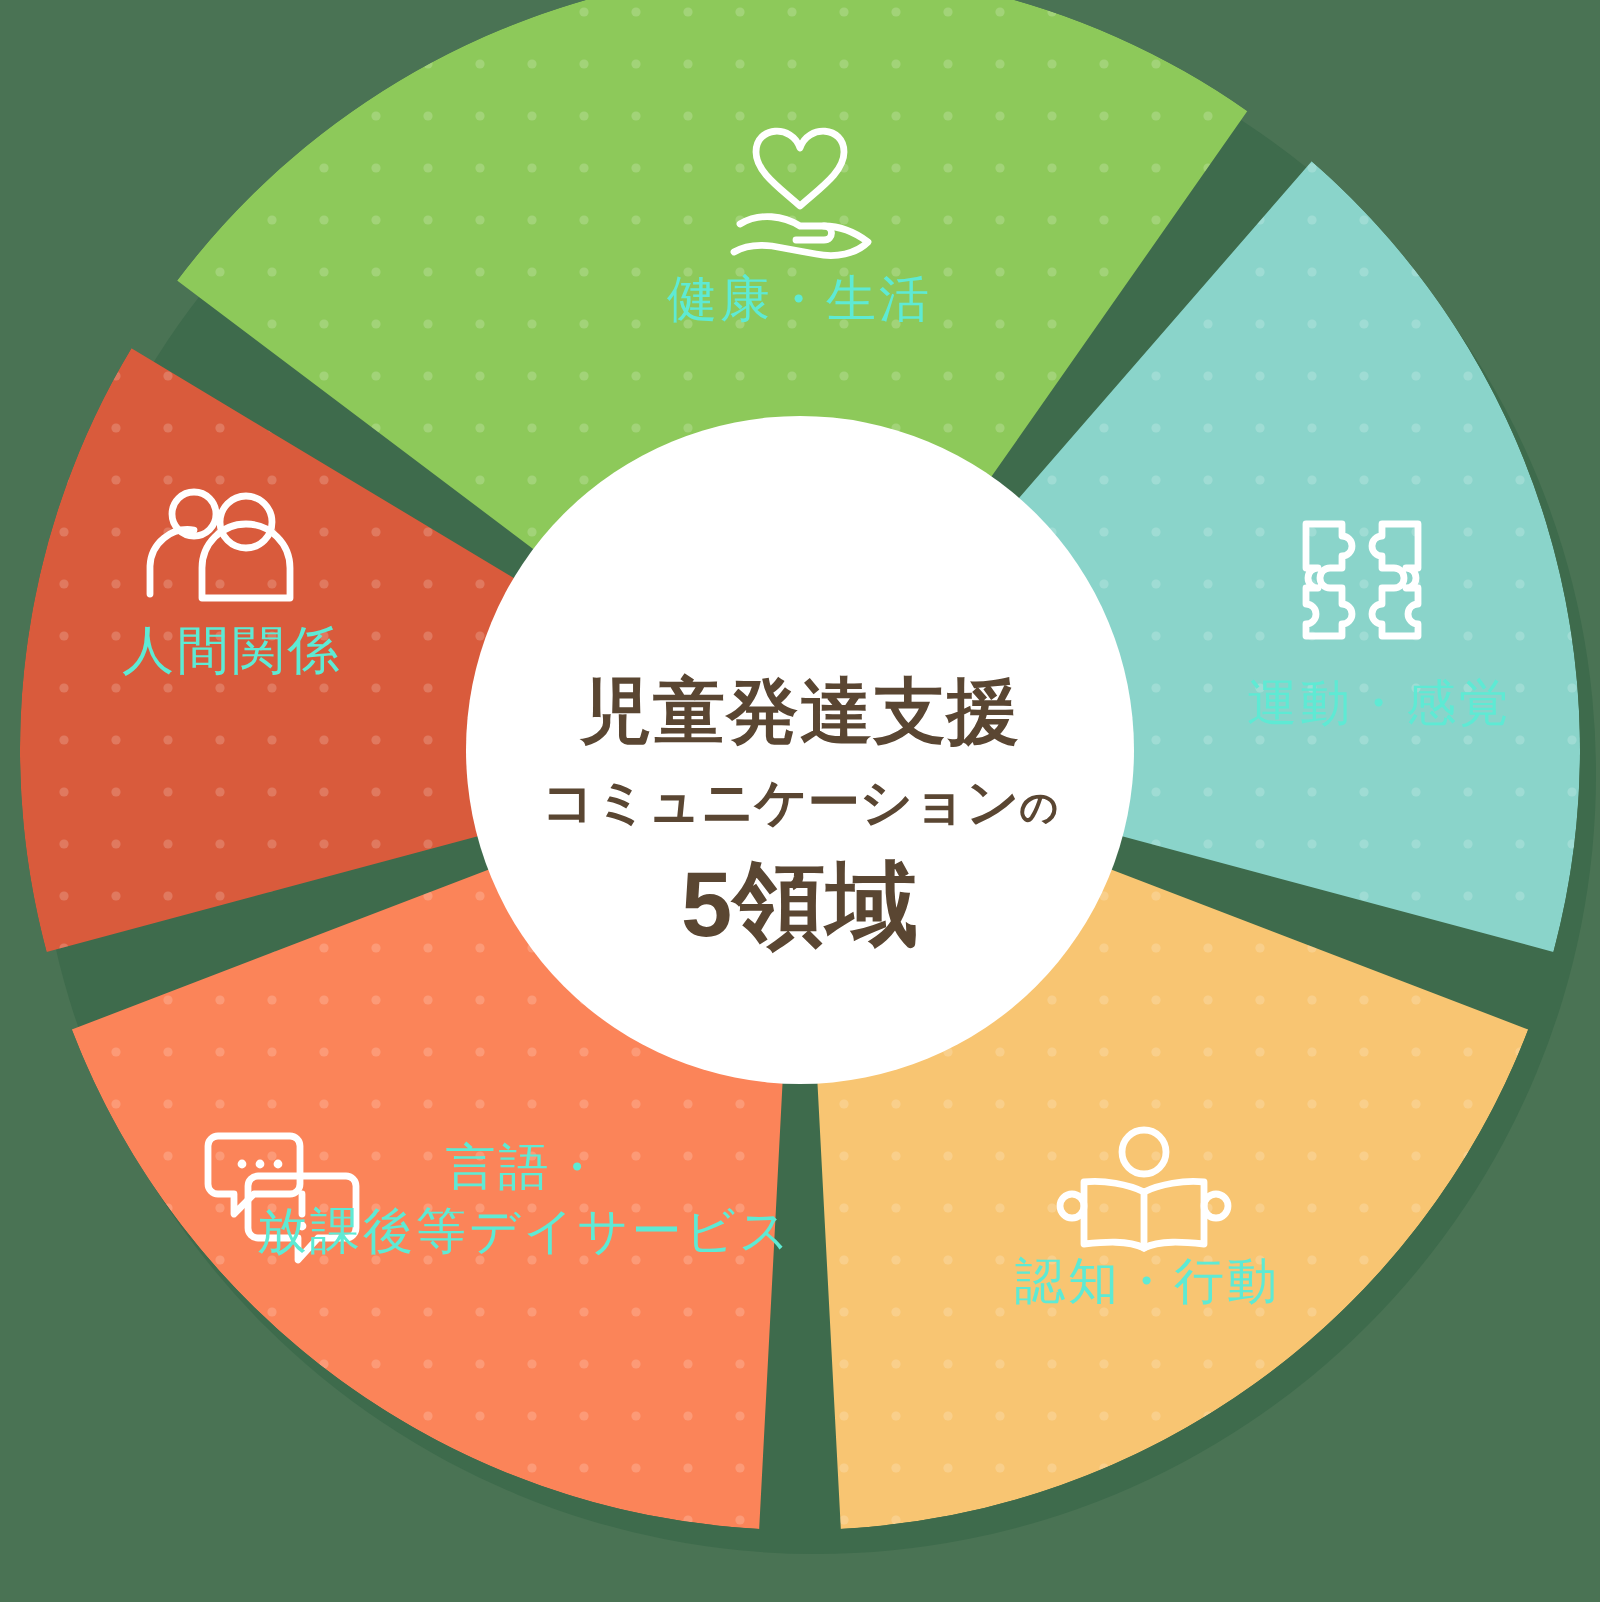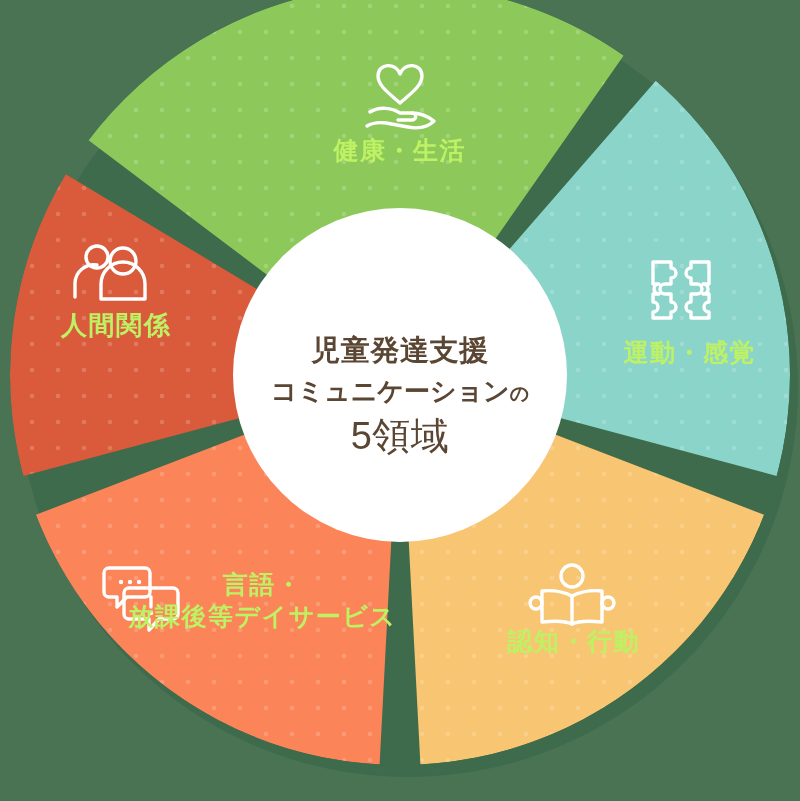--- a/index.html
+++ b/index.html
@@ -6,43 +6,43 @@
   body{
     width:800px;height:801px;
     background:#4a7354;
     font-family:"Liberation Sans","DejaVu Sans",sans-serif;
     overflow:hidden;
     position:relative;
   }
   #wheel{position:absolute;left:0;top:0;width:800px;height:801px;}
   .seg-label{
     position:absolute;
-    color:#bef264;
-    font-weight:bold;
+    color:#5eead4;
+    font-weight:normal;
     text-align:center;
     line-height:1.28;
     letter-spacing:0.06em;
     white-space:nowrap;
     pointer-events:none;
   }
   #center-text{
     position:absolute;
     left:235px;top:330px;width:330px;
     text-align:center;
     color:#5a4632;
   }
   #center-text .l1{
-    font-size:29px;font-weight:bold;letter-spacing:0.02em;line-height:1.42;
+    font-size:36px;font-weight:bold;letter-spacing:0.02em;line-height:1.42;
   }
   #center-text .l2{
     font-size:26px;font-weight:bold;letter-spacing:0.00em;line-height:1.55;
   }
   #center-text .l2 .small{font-size:19px;}
   #center-text .l3{
-    font-size:38px;font-weight:normal;letter-spacing:0.01em;line-height:1.35;
+    font-size:46px;font-weight:bold;letter-spacing:0.01em;line-height:1.35;
   }
 </style>
 </head>
 <body style="background: rgb(74, 115, 84);">
 
 <svg id="wheel" viewBox="0 0 800 801">
   <defs>
     <pattern id="dots" width="26" height="26" patternUnits="userSpaceOnUse">
       <circle cx="6" cy="6" r="2.3" fill="#ffffff" fill-opacity="0.18"></circle>
     </pattern>

